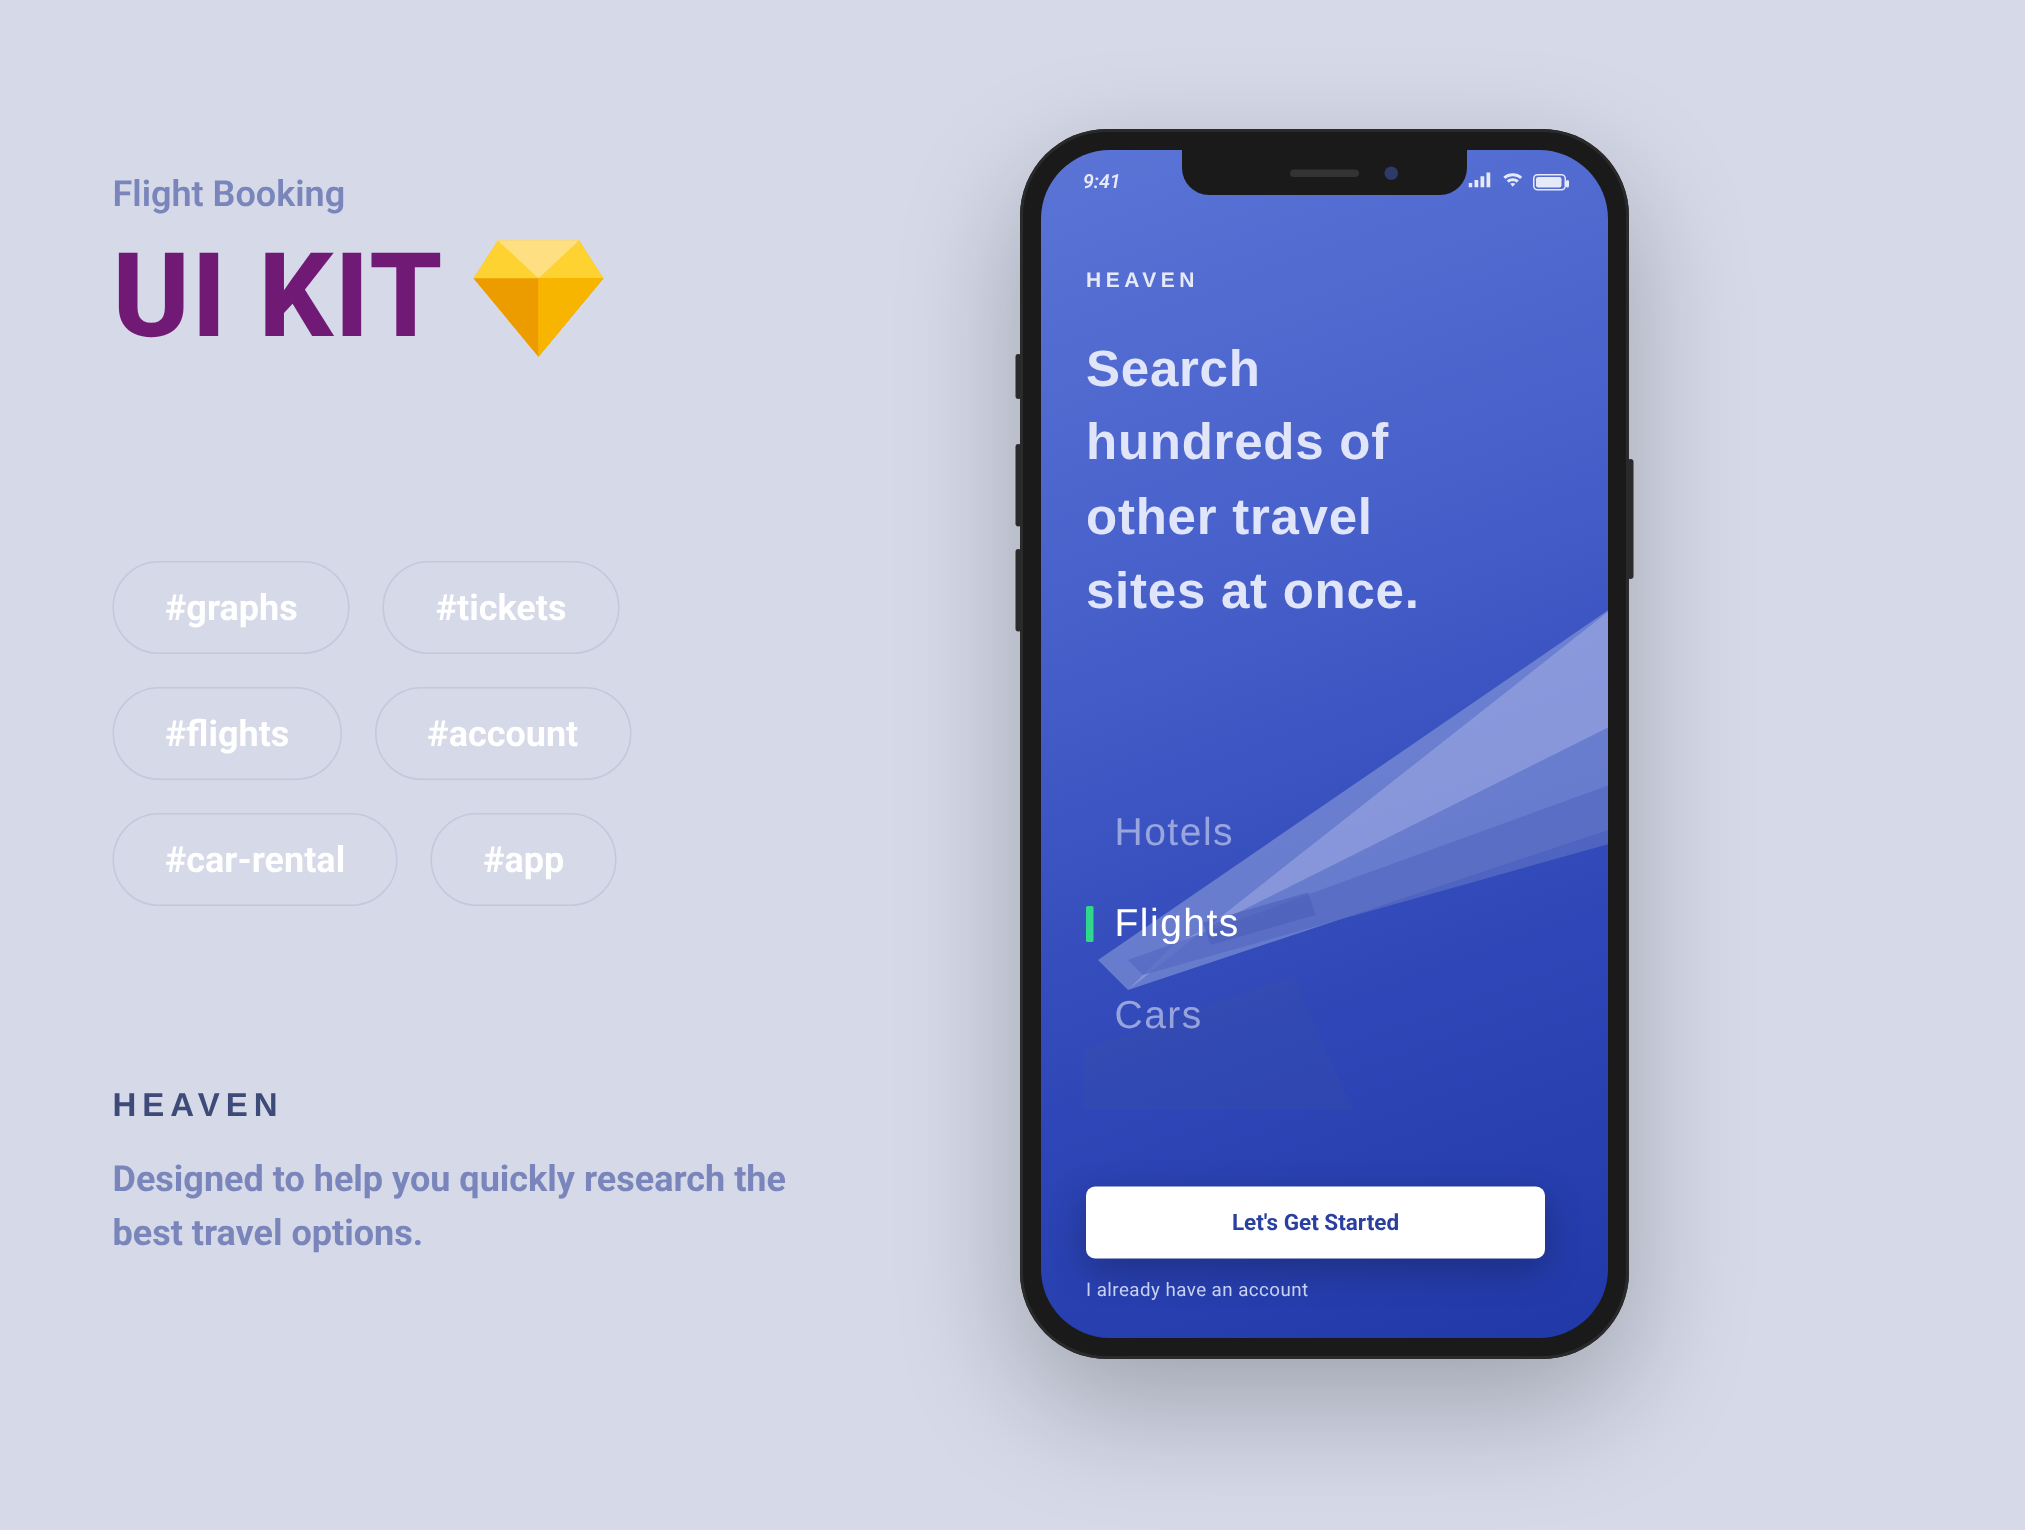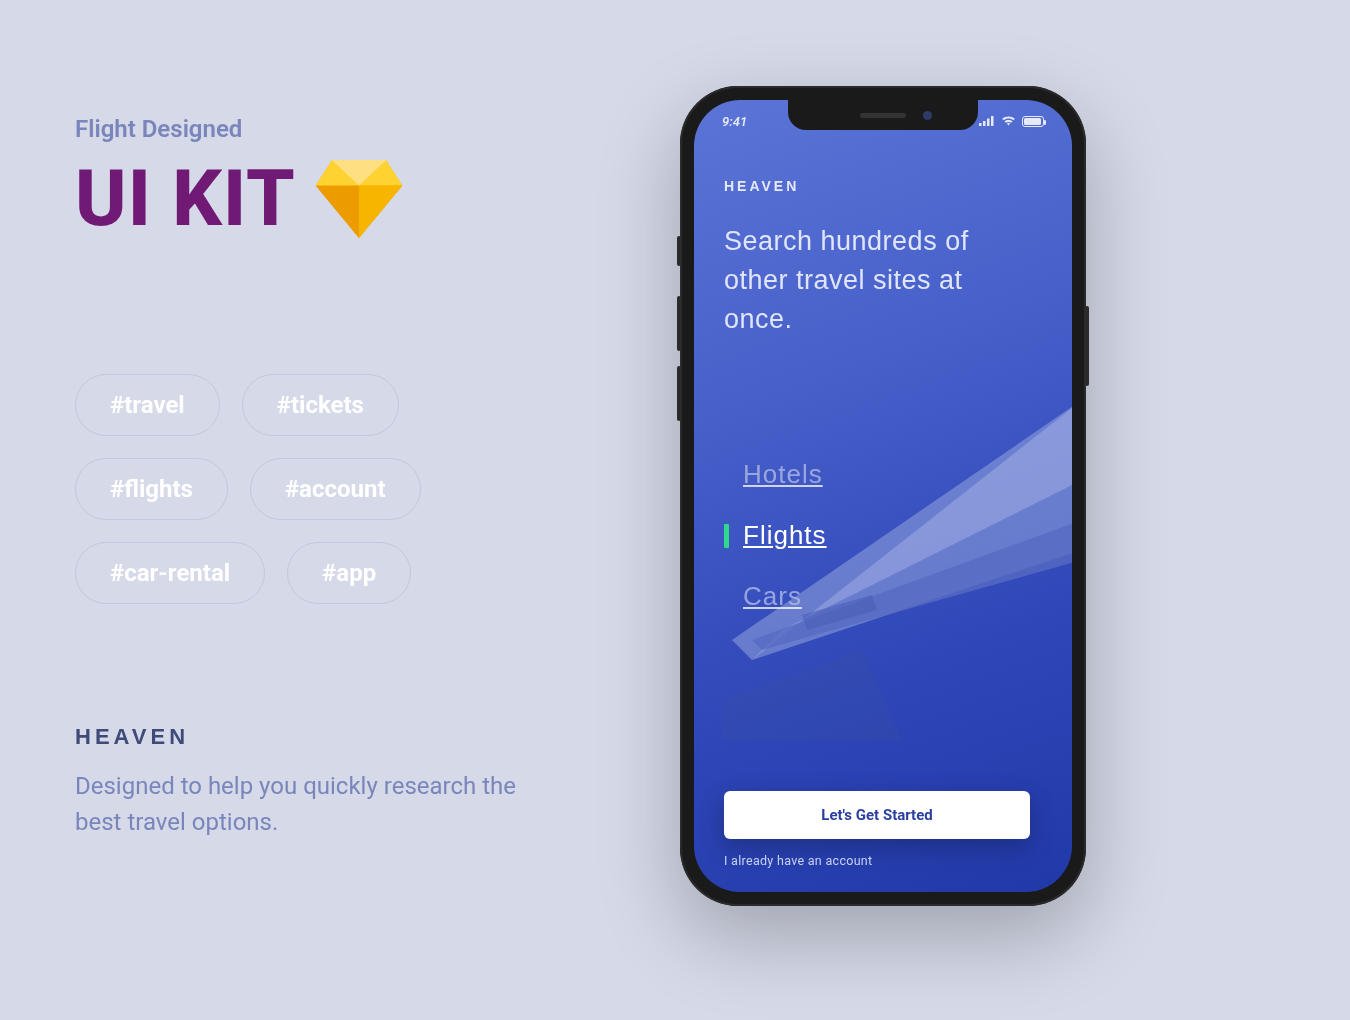--- a/index.html
+++ b/index.html
@@ -61,21 +61,21 @@
     font-family: Arial, sans-serif;
     color: #3e4a78;
     font-size: 22px;
     font-weight: 900;
     letter-spacing: 4px;
     margin-bottom: 18px;
   }
   .desc {
     color: #7a86bb;
     font-size: 24px;
-    font-weight: 400;
+    font-weight: 700;
     line-height: 1.5;
     max-width: 470px;
   }
 
   
   .phone {
     position: absolute;
     left: 680px;
     top: 86px;
     width: 406px;
@@ -183,33 +183,32 @@
     font-family: Arial, sans-serif;
     color: #e6e9f8;
     font-size: 14px;
     font-weight: 900;
     letter-spacing: 3px;
     margin-bottom: 28px;
   }
   .headline {
     font-family: 'Arial Narrow', Arial, sans-serif;
     color: #e0e5fa;
-    font-size: 27px;
+    font-size: 34px;
     line-height: 1.45;
-    font-weight: 400;
+    font-weight: 700;
     letter-spacing: 0.5px;
     max-width: 280px;
     font-stretch: condensed;
   }
   .categories {
     margin-top: 120px;
     display: flex;
     flex-direction: column;
     gap: 30px;
-    text-decoration: underline;
   }
   .cat {
     font-family: 'Arial Narrow', Arial, sans-serif;
     font-size: 26px;
     font-weight: 500;
     letter-spacing: 1px;
     font-stretch: condensed;
     display: flex;
     align-items: center;
   }
@@ -249,21 +248,21 @@
     margin-top: 14px;
     font-size: 12.5px;
     color: #c9d1f2;
     letter-spacing: 0.3px;
   }
 </style>
 </head>
 <body>
 
 <div class="left-panel">
-  <div class="subtitle">Flight Designed</div>
+  <div class="subtitle">Flight Booking</div>
   <div class="title-row">
     <div class="title">UI KIT</div>
     <span class="sketch-icon">
       <svg width="90" height="82" viewBox="0 0 100 90">
         <polygon points="20,2 80,2 98,30 50,88 2,30" fill="#f7b500"></polygon>
         <polygon points="20,2 50,30 2,30" fill="#fdd231"></polygon>
         <polygon points="80,2 98,30 50,30" fill="#fdd231"></polygon>
         <polygon points="20,2 80,2 50,30" fill="#fee082"></polygon>
         <polygon points="2,30 50,30 50,88" fill="#e8a200"></polygon>
         <polygon points="98,30 50,30 50,88" fill="#e8a200"></polygon>
@@ -277,21 +276,21 @@
         <polygon points="50,30 50,88 50,30" fill="#f7b500"></polygon>
         <polygon points="50,30 2,30 20,2" fill="#fdd231"></polygon>
         <polygon points="50,30 80,2 98,30" fill="#fdd231"></polygon>
         <polygon points="50,30 20,2 80,2" fill="#fee082"></polygon>
         <polygon points="50,30 50,88 98,30" fill="#f7b500"></polygon>
       </svg>
     </span>
   </div>
 
   <div class="tags">
-    <span class="tag">#travel</span>
+    <span class="tag">#graphs</span>
     <span class="tag">#tickets</span>
     <span class="tag">#flights</span>
     <span class="tag">#account</span>
     <span class="tag">#car-rental</span>
     <span class="tag">#app</span>
   </div>
 
   <div class="footer-block">
     <div class="brand-dark">HEAVEN</div>
     <div class="desc">Designed to help you quickly research the best travel options.</div>

